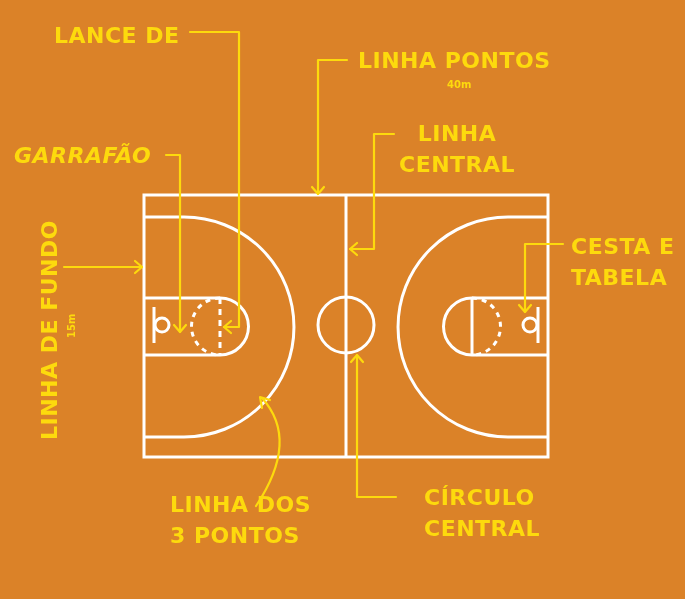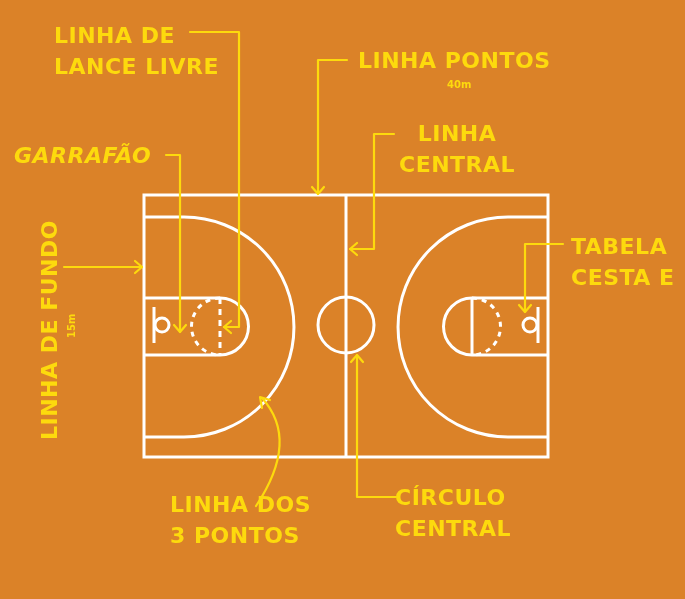--- a/index.html
+++ b/index.html
@@ -84,43 +84,42 @@
 
     <path d="M256 506 Q 300 440 262 398"></path>
     <path d="M262 408 L260 397 L270 400"></path>
 
     <path d="M396 497 L357 497 L357 355"></path>
     <path d="M351 362 L357 355 L363 362"></path>
   </g>
 </svg>
 
 <div class="label" style="left:54px; top:20px;">
-  <div>LINHA DE</div>
-  <div>LANCE LIVRE</div>
+  <div>LANCE DE</div>
 </div>
 
 <div class="label" style="left:358px; top:45px;">LINHA PONTOS</div>
 <div class="sub" style="left:447px; top:79px;">40m</div>
 
 <div class="label" style="left:399px; top:118px;text-align:center;">
   <div>LINHA</div>
   <div>CENTRAL</div>
 </div>
 
 <div class="label" style="left:14px; top:140px;font-style:italic;">GARRAFÃO</div>
 
 <div class="vertical label" style="left:34px; top:440px;">LINHA DE FUNDO</div>
 <div class="vertical sub" style="left:66px; top:338px;">15m</div>
 
 <div class="label" style="left:571px; top:231px;">
+  <div>CESTA E</div>
   <div>TABELA</div>
-  <div>CESTA E</div>
 </div>
 
 <div class="label" style="left:170px; top:489px;">
   <div>LINHA DOS</div>
   <div>3 PONTOS</div>
 </div>
 
-<div class="label" style="left:395px; top:482px;">
+<div class="label" style="left:424px; top:482px;">
   <div>CÍRCULO</div>
   <div>CENTRAL</div>
 </div>
 
 </body></html>

